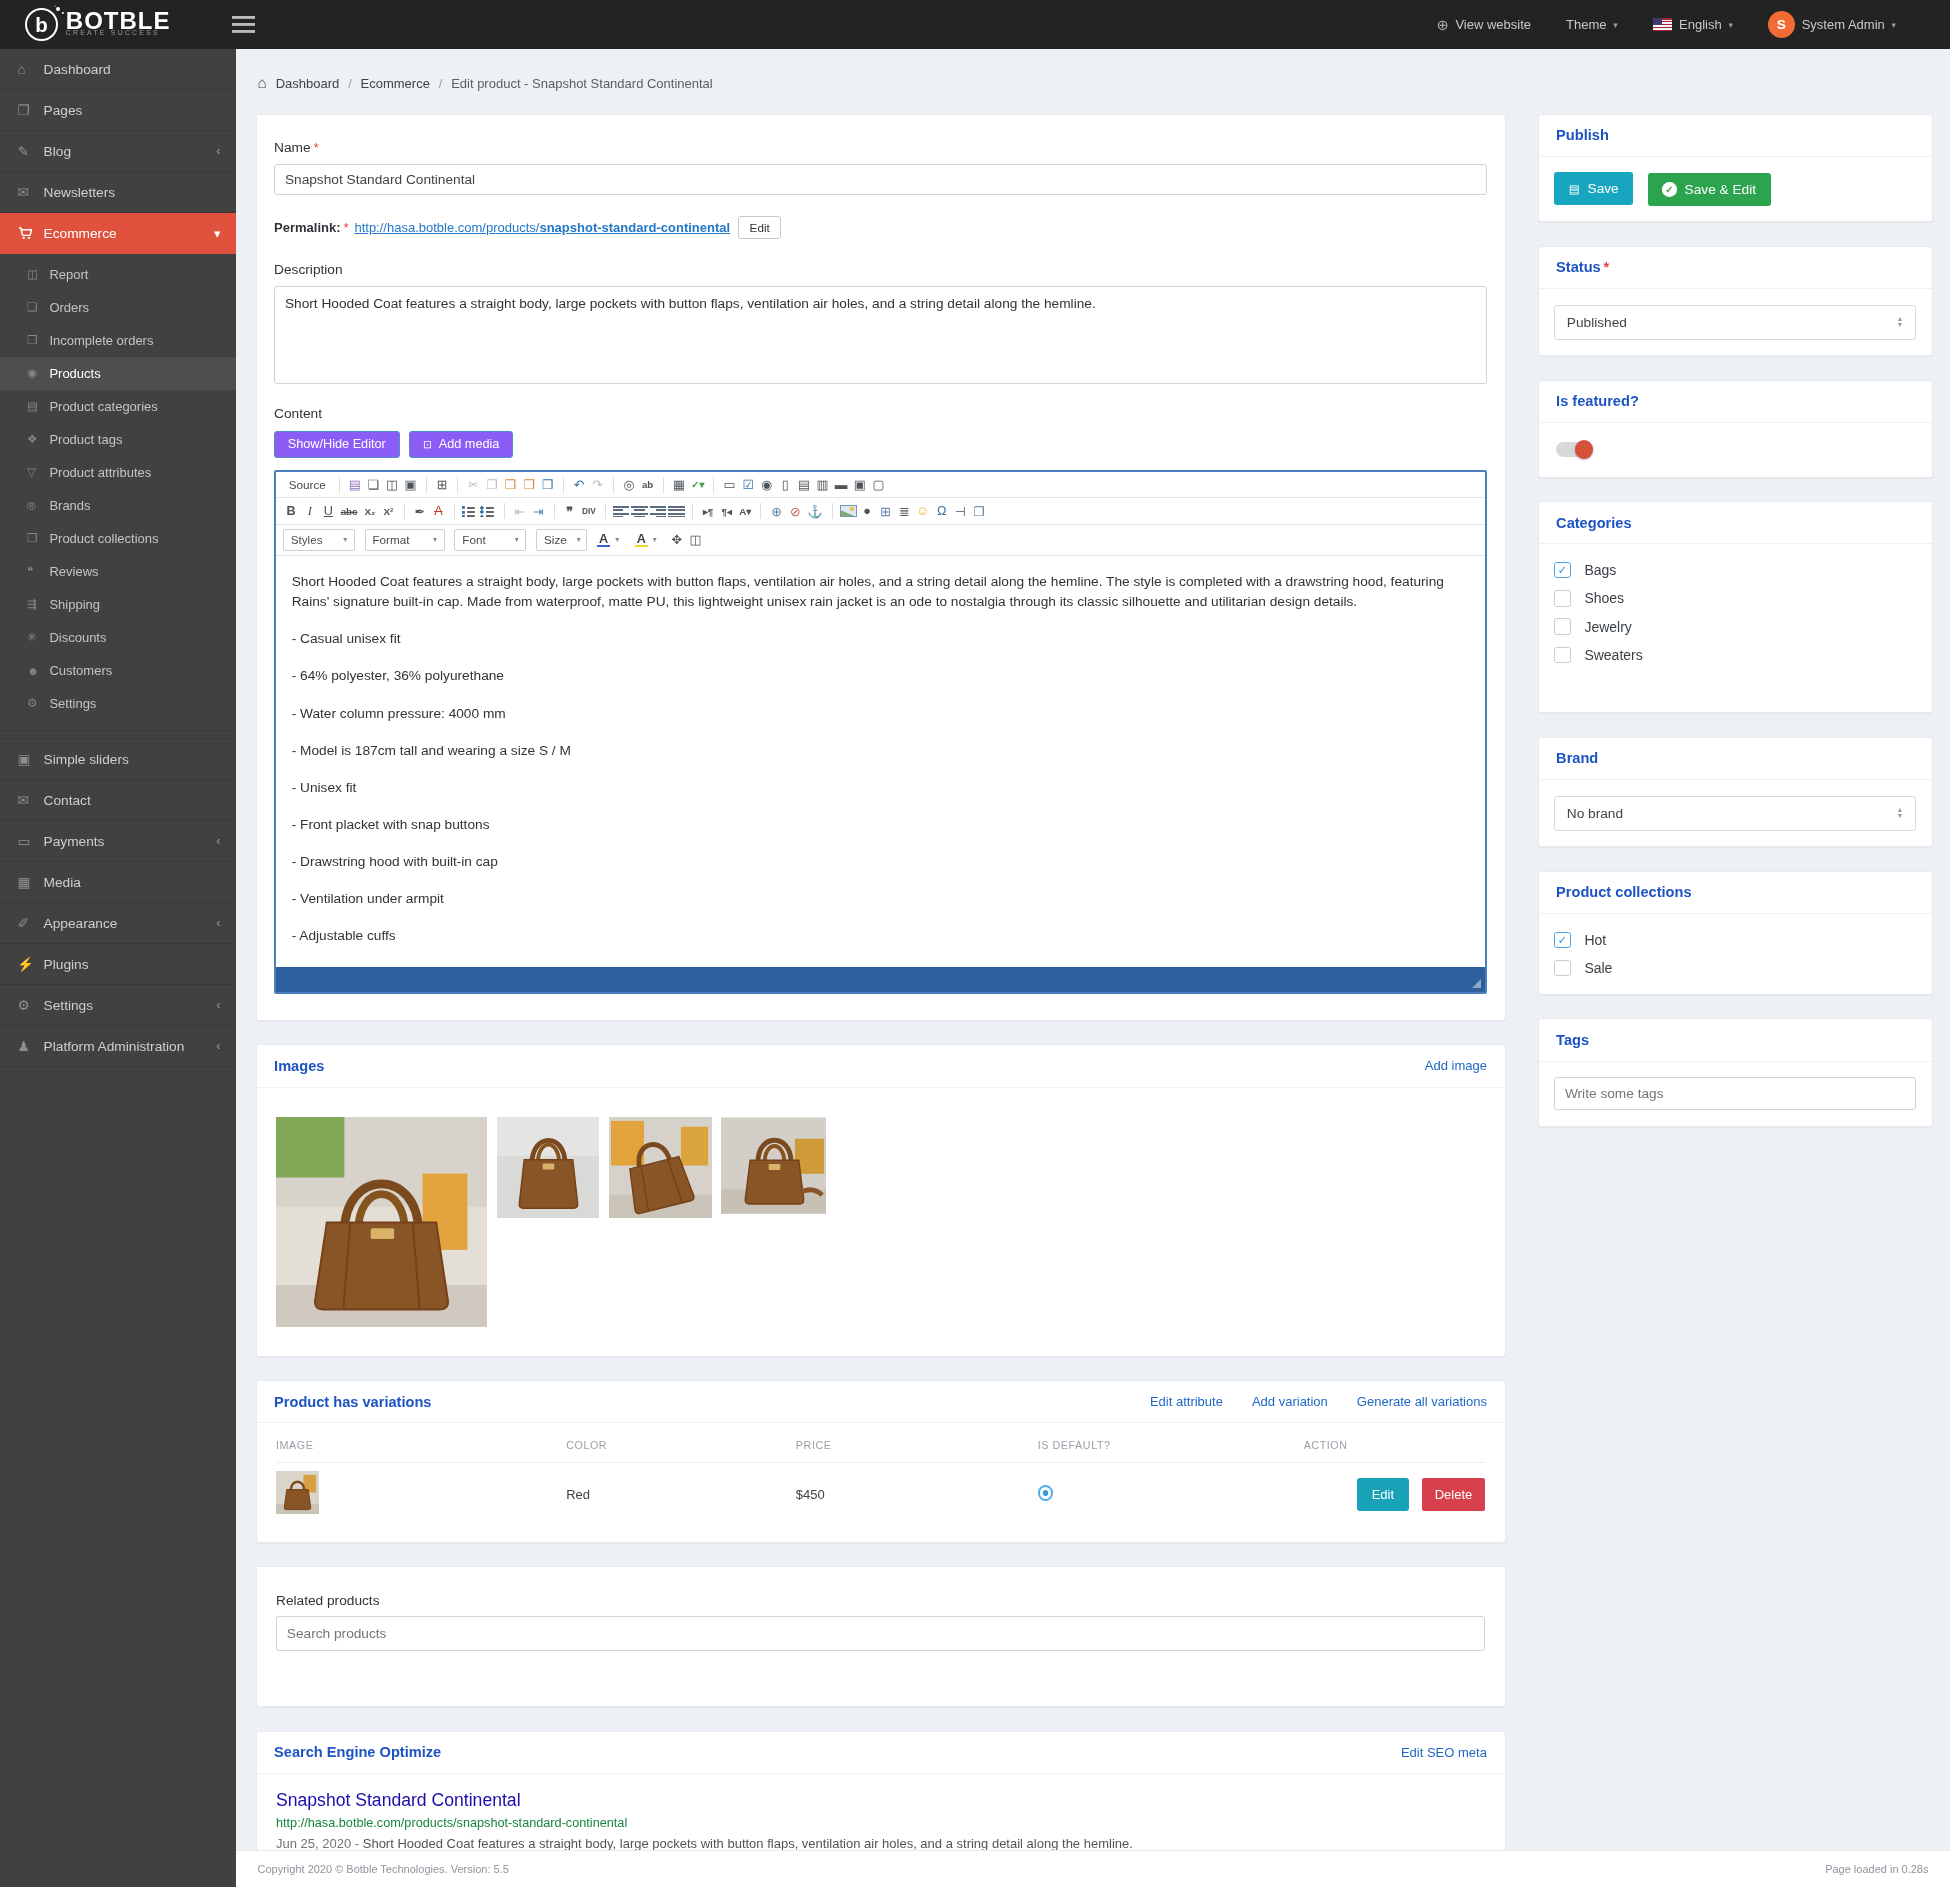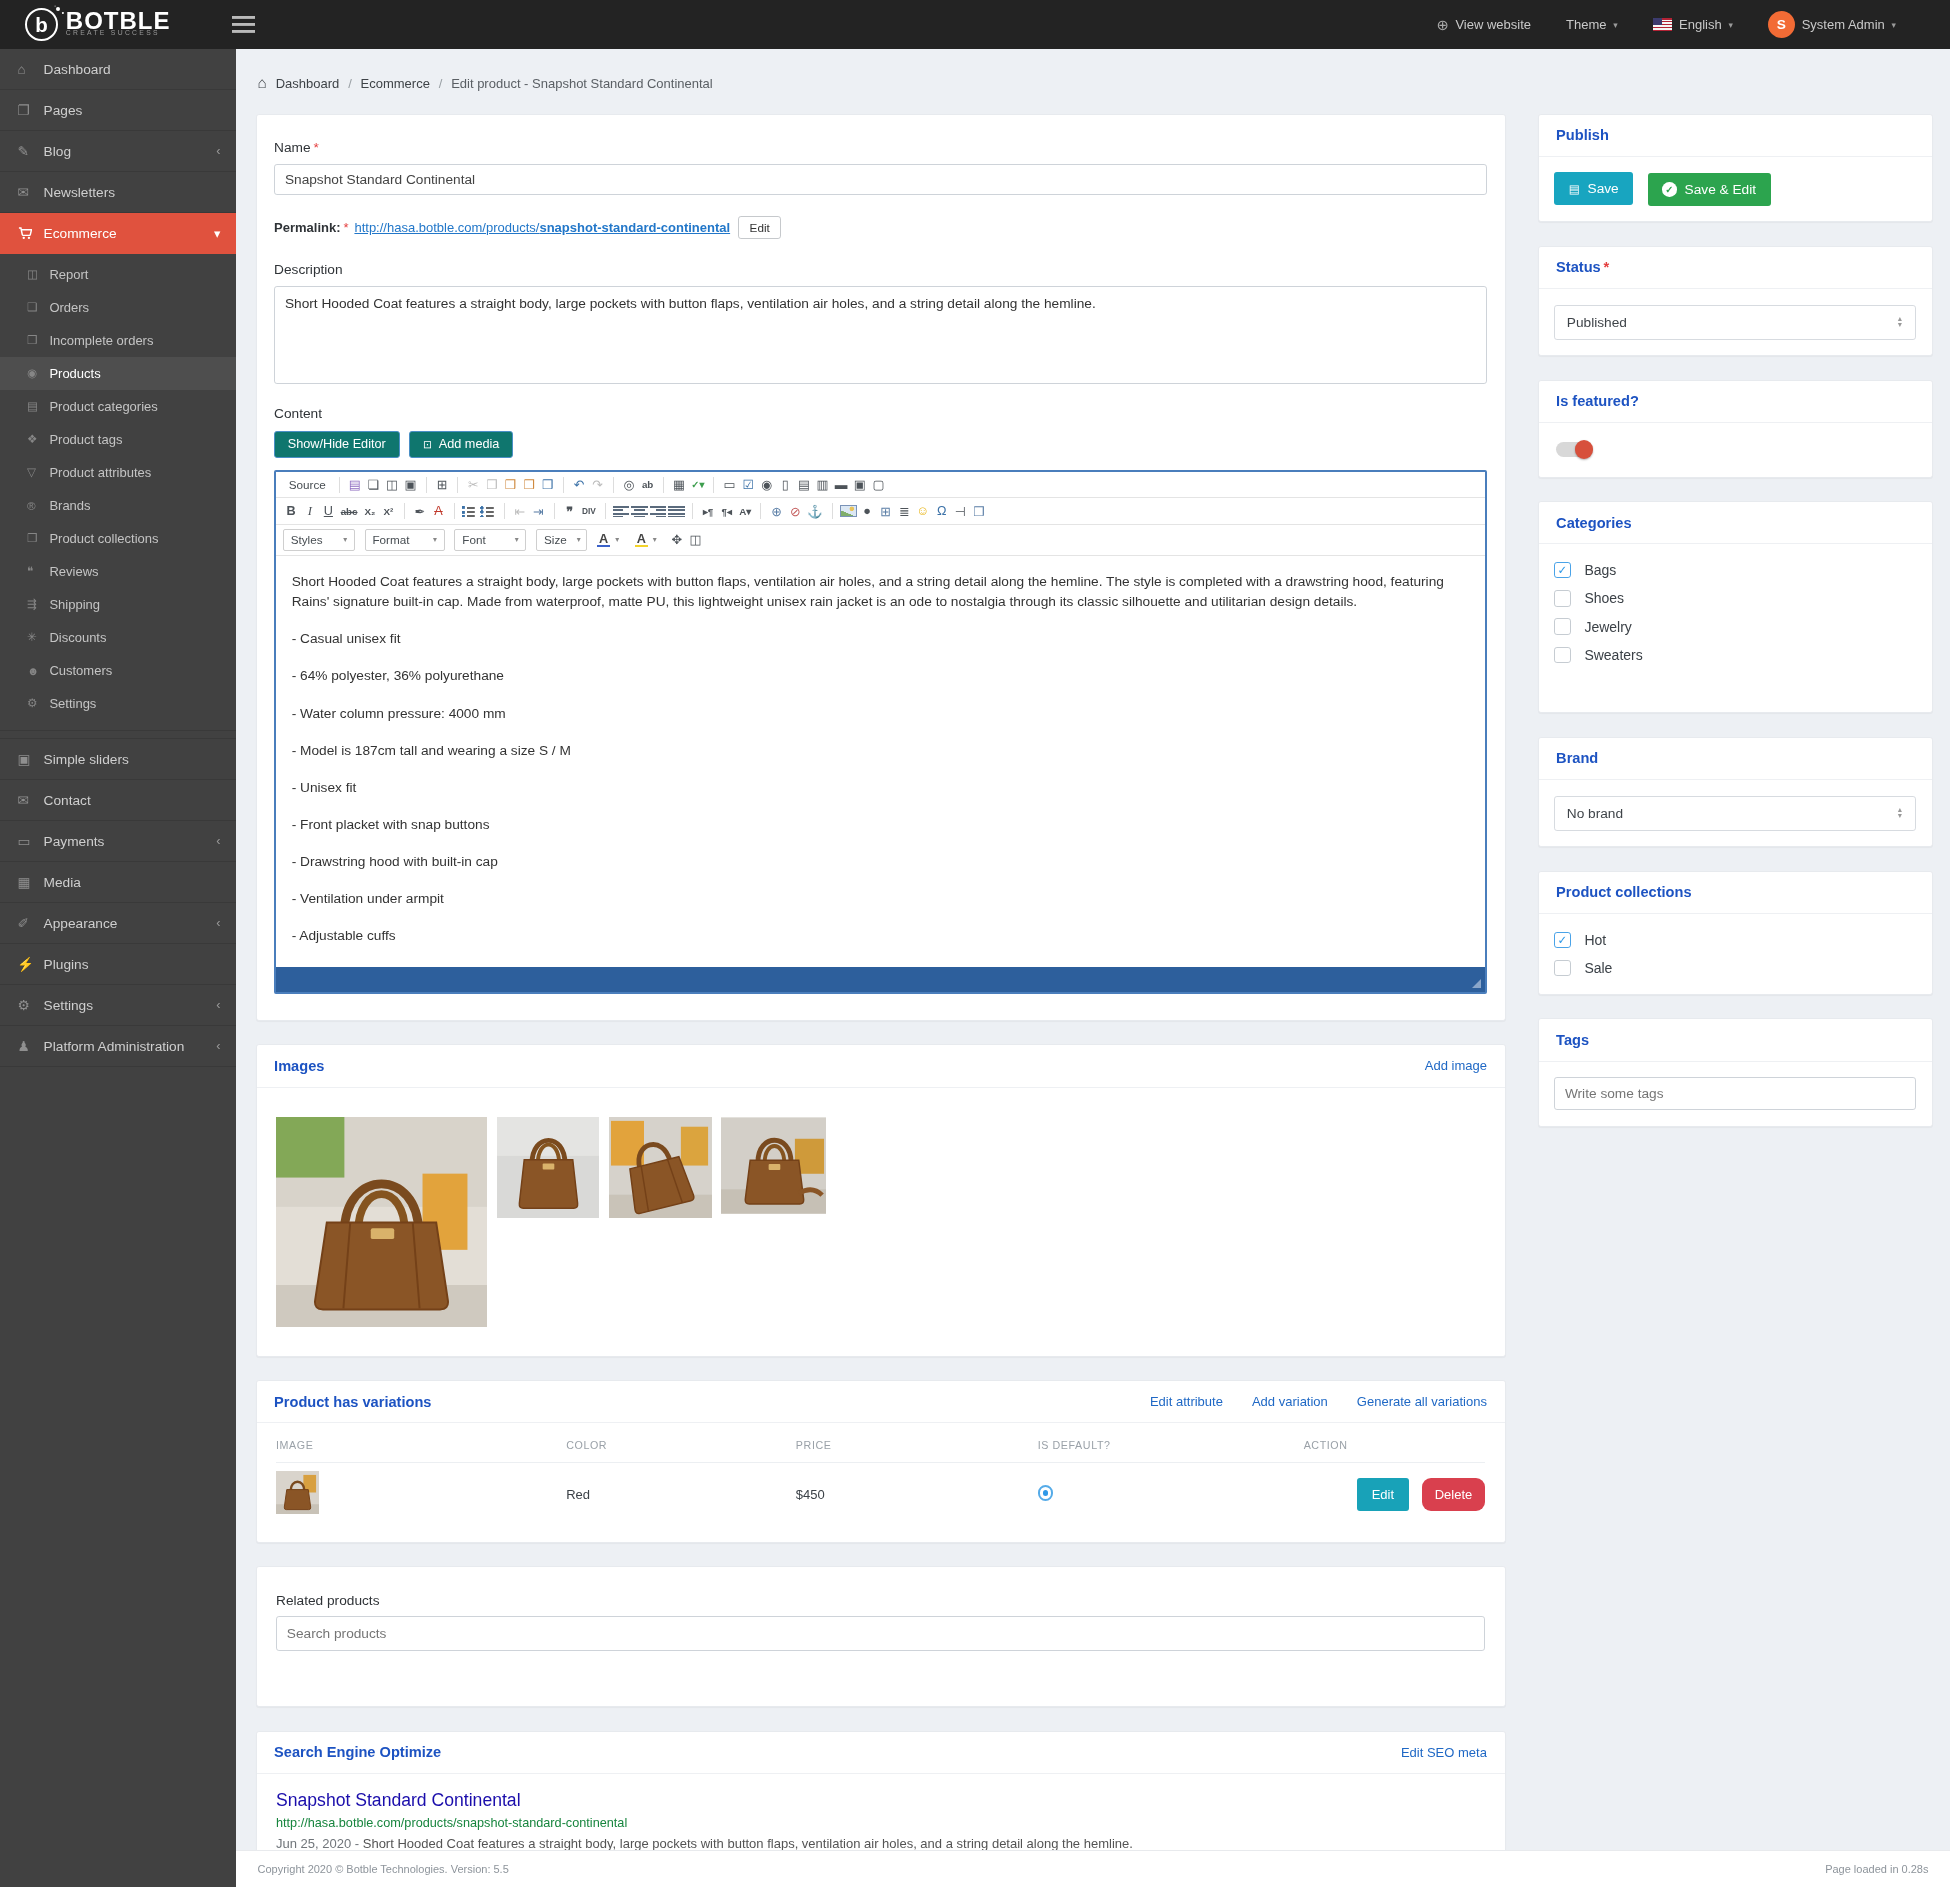--- a/index.html
+++ b/index.html
@@ -61,21 +61,21 @@
   .fld-label { font-size:13.7px; color:#2f3337; margin:5.9px 0 8.8px; display:block; }
   .req { color:#e43f3f; margin-left:2.9px; }
   .text-input { width:100%; height:31px; border:1px solid #ced3d9; border-radius:2.9px; padding:0 9.8px; font-size:13.7px; color:#444; font-family:inherit; background:#fff; }
   .permalink-row { margin:21.5px 0 23.4px; font-size:13px; color:#2f3337; display:flex; align-items:center; }
   .permalink-label { font-weight:bold; }
   .permalink-link { color:#2277c9; text-decoration:underline; margin-left:5.9px; cursor:pointer; }
   .permalink-slug { font-weight:bold; }
   .btn-sm { border:1px solid #c6c9cc; background:#fff; border-radius:2.9px; font-size:11.7px; color:#333; padding:3.9px 10.7px; margin-left:7.8px; cursor:pointer; font-family:inherit; }
   .desc-area { width:100%; height:98px; border:1px solid #ced3d9; border-radius:2.9px; padding:8.8px 9.8px; font-size:13.7px; color:#333; font-family:inherit; resize:none; }
   .content-btns { display:flex; gap:9.8px; margin:9.8px 0 11.7px; }
-  .btn-blue { background:#0f766e; border:1px solid #4a8fc6; color:#fff; font-size:12.7px; padding:5.9px 12.7px; border-radius:2.9px; cursor:pointer; display:flex; align-items:center; gap:6.8px; font-family:inherit; }
+  .btn-blue { background:#8b5cf6; border:1px solid #4a8fc6; color:#fff; font-size:12.7px; padding:5.9px 12.7px; border-radius:2.9px; cursor:pointer; display:flex; align-items:center; gap:6.8px; font-family:inherit; }
   .btn-blue .bi { font-size:10.7px; }
   
   .editor { border:2px solid #4a7ebc; border-radius:2px; margin-bottom:3.9px; }
   .tb-row { display:flex; align-items:center; padding:3.9px 6.8px; border-bottom:1px solid #e4e4e4; background:#fff; gap:2px; flex-wrap:nowrap; }
   .tb-i { min-width:16.6px; height:17.6px; display:inline-flex; align-items:center; justify-content:center; font-size:12.7px; color:#4d5359; cursor:pointer; padding:0 2px; }
   .tb-lbl { font-size:11.7px; color:#474d52; padding:0 5.9px; }
   .tb-sep { width:1px; height:15.6px; background:#ddd; margin:0 4.9px; flex:none; }
   .c-purple{color:#8e6cc0} .c-orange{color:#cf8a3f} .c-blue{color:#3c72a8} .c-steel{color:#5a7ea6}
   .c-red{color:#c0392b} .c-redish{color:#c35b5b} .c-yellow{color:#e7b416} .c-dis{color:#bcbcbc} .c-green{color:#3d9e4e}
   .s-b{font-weight:bold} .s-i{font-style:italic;font-family:"Liberation Serif",serif} .s-u{text-decoration:underline} .s-s{text-decoration:line-through}
@@ -104,21 +104,21 @@
   .pimg { margin:0; cursor:pointer; }
   .pimg svg { display:block; }
   
   .vtable { width:100%; border-collapse:collapse; font-size:13px; color:#3b4147; }
   .vtable th { color:#9aa1a8; font-size:10.7px; letter-spacing:0.6px; text-align:left; font-weight:normal; padding:15.6px 0 10.7px; border-bottom:1px solid #eceff2; }
   .vtable td { padding:8.8px 0; vertical-align:middle; }
   .th-action, .td-action { text-align:right; }
   .radio { width:15.6px; height:15.6px; border:2px solid #55abe8; border-radius:50%; position:relative; display:inline-block; cursor:pointer; }
   .radio::after { content:''; position:absolute; left:2.9px; top:2.9px; right:2.9px; bottom:2.9px; background:#2f99e8; border-radius:50%; }
   .btn-edit { background:#18a2b8; border:none; color:#fff; border-radius:2.9px; padding:8.8px 14.6px; font-size:13px; cursor:pointer; font-family:inherit; }
-  .btn-delete { background:#d9404e; border:none; color:#fff; border-radius:9px; padding:8.8px 12.7px; font-size:13px; margin-left:9.8px; cursor:pointer; font-family:inherit; }
+  .btn-delete { background:#d9404e; border:none; color:#fff; border-radius:2px; padding:8.8px 12.7px; font-size:13px; margin-left:9.8px; cursor:pointer; font-family:inherit; }
   
   .seo-title { color:#1a0dab; font-size:17.6px; margin:2px 0 4.9px; cursor:pointer; }
   .seo-url { color:#17853e; font-size:12.7px; margin-bottom:6.8px; }
   .seo-desc { font-size:13px; color:#545454; }
   .seo-date { color:#70757a; }
   
   .btn-save { background:#18a5c0; border:none; color:#fff; border-radius:2.9px; padding:8.8px 14.6px; font-size:13.7px; display:inline-flex; gap:7.8px; align-items:center; cursor:pointer; font-family:inherit; }
   .btn-save-edit { background:#2ca44e; border:none; color:#fff; border-radius:2.9px; padding:8.8px 14.6px; font-size:13.7px; display:inline-flex; gap:7.8px; align-items:center; margin-left:9.8px; cursor:pointer; font-family:inherit; }
   .save-ico { font-size:11.7px; }
   .se-ico { width:14.6px; height:14.6px; background:#fff; color:#2ca44e; border-radius:50%; font-size:9.8px; display:flex; align-items:center; justify-content:center; font-weight:bold; }

